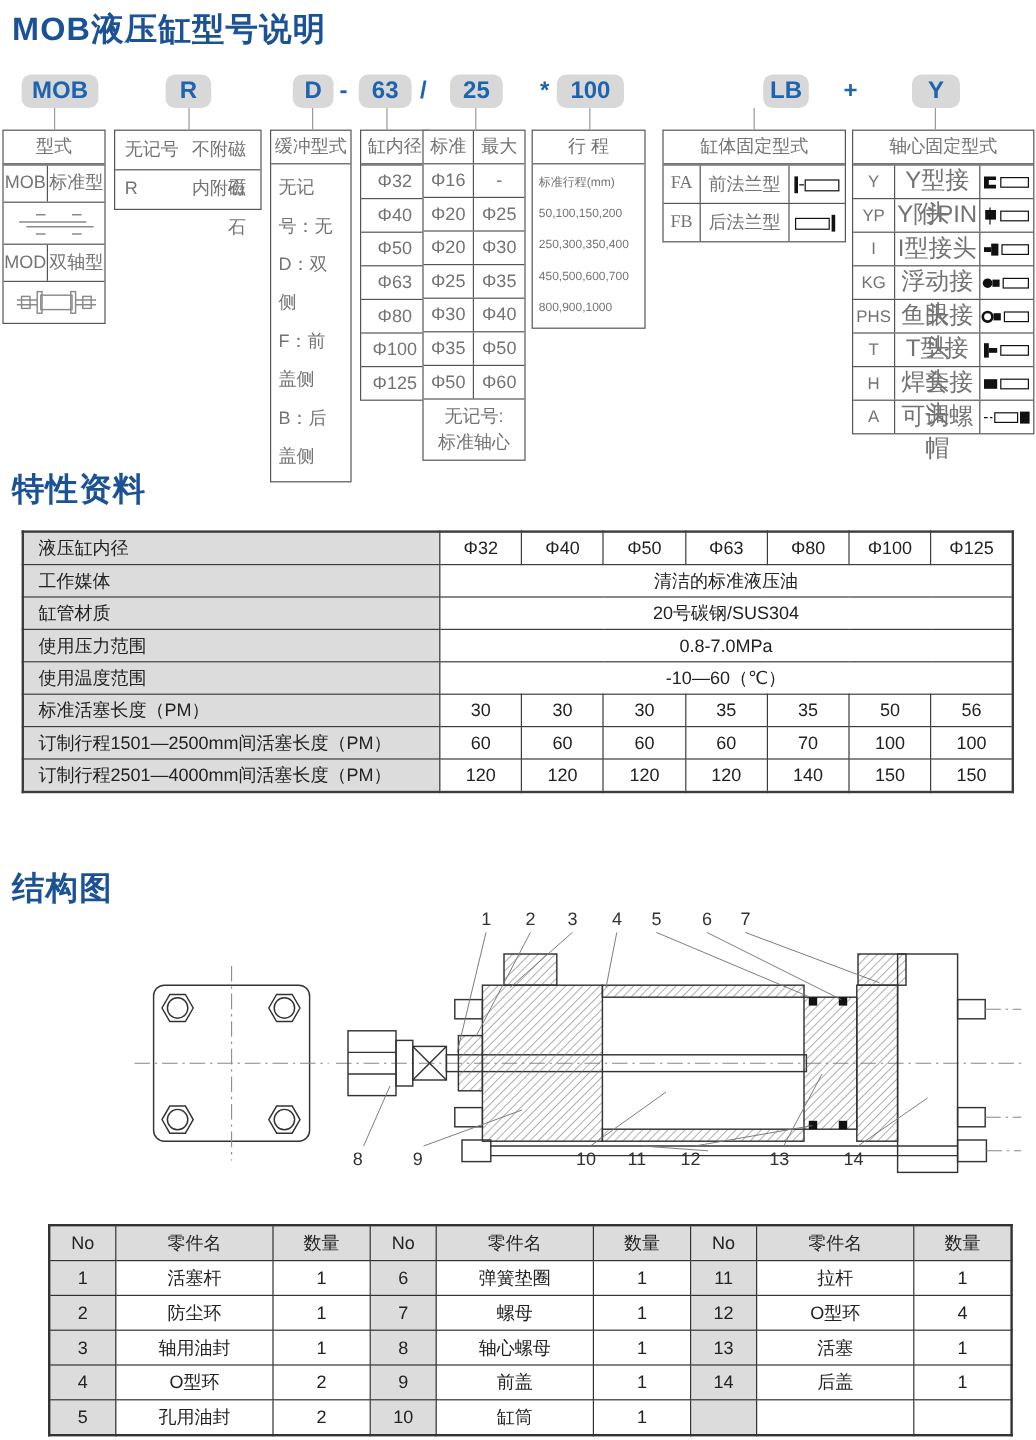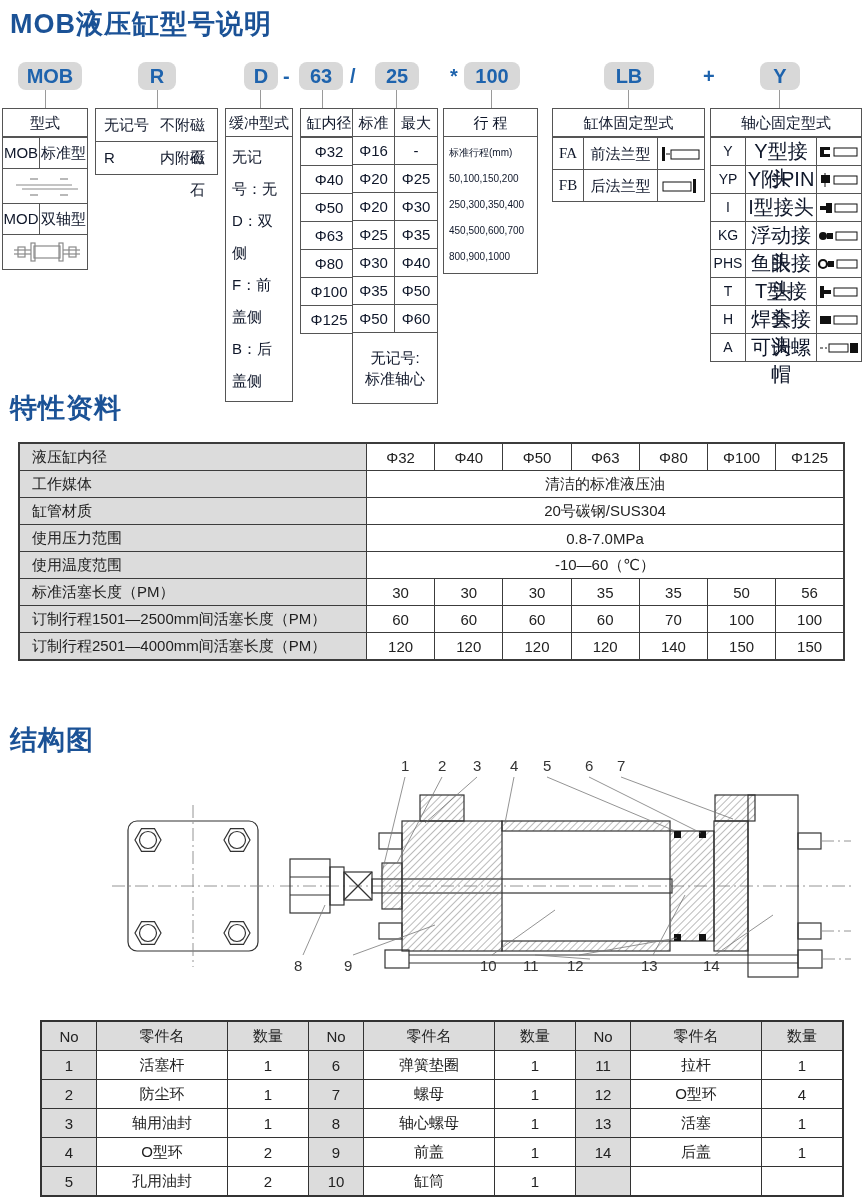--- a/index.html
+++ b/index.html
@@ -8,38 +8,38 @@
 
   .doc-title{position:absolute;left:10px;font-size:27px;font-weight:bold;color:#1b5296;letter-spacing:1px;}
 
   
   .chip{position:absolute;top:62px;height:28px;line-height:28px;text-align:center;
         background:#d8d8d8;border-radius:8px;color:#1e63ad;font-weight:bold;font-size:20px;}
   .sep{position:absolute;top:62px;height:28px;line-height:28px;color:#1e63ad;font-weight:bold;font-size:20px;}
   .conn{position:absolute;top:90px;width:1px;height:18px;background:#9a9a9a;}
 
   
-  .ot{position:absolute;border:1px solid #555;background:#fff;font-size:15px;color:#0f172a;box-sizing:border-box;}
+  .ot{position:absolute;border:1px solid #555;background:#fff;font-size:15px;color:#737373;box-sizing:border-box;}
   .ot .hd{border-bottom:1px solid #555;text-align:center;height:27px;line-height:27px;}
   .tr2{display:flex;border-top:1px solid #555;height:30px;line-height:30px;}
   .tr2:first-of-type{border-top:none;}
   .tr2 .k{width:36px;text-align:center;border-right:1px solid #555;}
   .tr2 .v{flex:1;text-align:center;}
   .diag{display:flex;align-items:center;justify-content:center;height:34px;border-top:1px solid #555;}
   .mr{display:flex;height:32px;line-height:32px;padding:0 8px;}
   .mr + .mr{border-top:1px solid #555;}
   .mr .k{width:52px;}
   .mr .v{flex:1;text-align:right;padding-right:4px;}
   .optlist{padding:4px 6px;line-height:32px;}
   .cellrow{border-top:1px solid #555;height:27px;line-height:27px;text-align:center;}
   .grid2 .cellrow2{display:flex;border-top:1px solid #555;height:27px;line-height:27px;text-align:center;}
   .grid2 .cellrow2:first-child{border-top:none;}
   .grid2 .c1{width:41px;border-right:1px solid #555;}
   .grid2 .c2{flex:1;}
-  .note2{border-top:1px solid #555;text-align:center;line-height:21px;padding:14px 0;}
+  .note2{border-top:1px solid #555;text-align:center;line-height:21px;padding:4px 0;}
   .stklist{padding:3px 5px;line-height:26px;font-size:10px;}
   .fixrow{display:flex;border-top:1px solid #555;height:31px;line-height:31px;align-items:center;}
   .fixrow:first-of-type{border-top:none;}
   .fix-code{width:30px;text-align:center;border-right:1px solid #555;align-self:stretch;font-family:Liberation Serif, serif;}
   .fix-label{flex:1;text-align:center;border-right:1px solid #555;align-self:stretch;}
   .fix-icon{width:46px;display:flex;align-items:center;justify-content:center;}
   .rm-row{display:flex;border-top:1px solid #555;height:27px;line-height:27px;align-items:center;}
   .rm-code{width:34px;text-align:center;border-right:1px solid #555;align-self:stretch;font-size:14px;}
   .rm-label{width:70px;text-align:center;border-right:1px solid #555;align-self:stretch;font-size:20px;}
   .rm-icon{flex:1;display:flex;align-items:center;justify-content:center;}
@@ -74,21 +74,21 @@
 
   <div class="chip" style="left:18px;width:64px">MOB</div>
   <div class="chip" style="left:138px;width:38px">R</div>
   <div class="chip" style="left:244px;width:34px">D</div>
   <div class="sep" style="left:283px">-</div>
   <div class="chip" style="left:299px;width:44px">63</div>
   <div class="sep" style="left:350px">/</div>
   <div class="chip" style="left:375px;width:44px">25</div>
   <div class="sep" style="left:450px">*</div>
   <div class="chip" style="left:464px;width:56px">100</div>
-  <div class="chip" style="left:604px;width:50px">LB</div>
+  <div class="chip" style="left:636px;width:38px">LB</div>
   <div class="sep" style="left:703px">+</div>
   <div class="chip" style="left:760px;width:40px">Y</div>
 
   <div class="conn" style="left:45px"></div>
   <div class="conn" style="left:157px"></div>
   <div class="conn" style="left:260px"></div>
   <div class="conn" style="left:322px"></div>
   <div class="conn" style="left:396px"></div>
   <div class="conn" style="left:491px"></div>
   <div class="conn" style="left:628px"></div>

